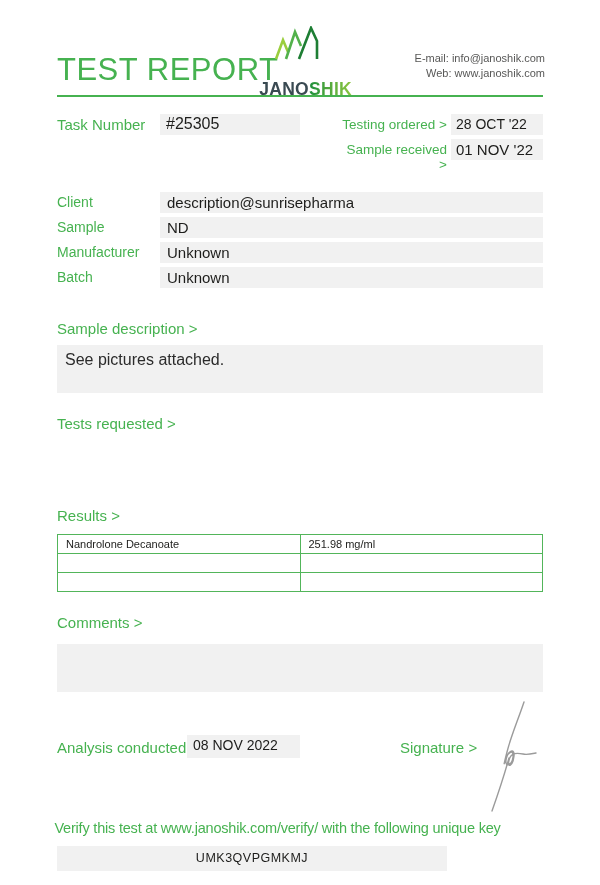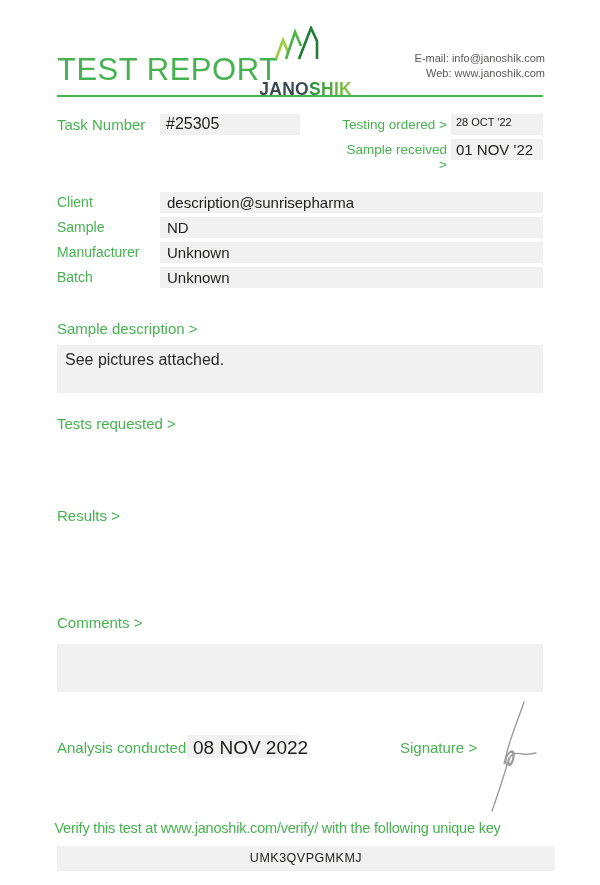--- a/index.html
+++ b/index.html
@@ -31,21 +31,21 @@
     color:transparent;
   }
   .contact{position:absolute;right:55px;top:51px;text-align:right;font-size:11px;line-height:15px;color:var(--gray);}
   .rule{position:absolute;left:57px;top:95px;width:486px;height:2px;background:var(--green);}
   
   .lbl{color:var(--green);position:absolute;}
   .task-label{left:57px;top:116px;font-size:15px;}
   .vbox{position:absolute;background:var(--box);color:var(--dark);}
   .task-value{left:160px;top:114px;width:140px;height:21px;font-size:16px;padding:1px 8px 0 6px;}
   .ordered-label{top:117px;font-size:13.5px;left:342px;width:105px;text-align:right;}
-  .ordered-value{left:451px;top:114px;width:92px;height:21px;font-size:11px;padding:2px 0 0 5px;white-space:nowrap;}
+  .ordered-value{left:451px;top:114px;width:92px;height:21px;font-size:14px;padding:2px 0 0 5px;white-space:nowrap;}
   .received-label{top:142px;font-size:13.5px;left:342px;width:105px;text-align:right;}
   .received-value{left:451px;top:139px;width:92px;height:21px;font-size:15px;padding:2px 0 0 5px;white-space:nowrap;}
   
   .detail-label{font-size:14px;}
   .detail-value{left:160px;width:383px;height:21px;font-size:15px;padding:2px 0 0 7px;}
   .d0 .detail-label{left:57px;top:194px;} .d0 .detail-value{top:192px;}
   .d1 .detail-label{left:57px;top:219px;} .d1 .detail-value{top:217px;}
   .d2 .detail-label{left:57px;top:244px;} .d2 .detail-value{top:242px;}
   .d3 .detail-label{left:57px;top:269px;} .d3 .detail-value{top:267px;}
   
@@ -53,27 +53,27 @@
   .h-desc{top:320px;} .h-tests{top:415px;text-align:right;} .h-results{top:507px;} .h-comments{top:614px;}
   .bigbox{position:absolute;left:57px;width:486px;height:48px;background:var(--box);
     font-size:16px;color:#2b2b2b;padding:6px 8px;}
   .box-desc{top:345px;} .box-tests{top:440px;} .box-comments{top:644px;}
   
   .results-table{position:absolute;left:57px;top:534px;width:486px;border-collapse:collapse;}
   .results-table td{border:1.5px solid #52b55a;width:50%;height:19px;font-size:11px;
     color:var(--dark);padding:1px 8px;font-family:"Liberation Sans",sans-serif;}
   
   .analysis-label{left:57px;top:739px;font-size:15px;}
-  .analysis-value{left:187px;top:735px;width:113px;height:23px;font-size:19px;padding:2px 0 0 6px;white-space:nowrap;}
+  .analysis-value{left:187px;top:735px;width:113px;height:23px;font-size:14px;padding:2px 0 0 6px;white-space:nowrap;}
   .signature-label{left:400px;top:739px;font-size:15px;}
   .signature{position:absolute;left:478px;top:698px;}
   
   .verify-text{position:absolute;left:0;top:820px;width:555px;text-align:center;
     font-size:14.5px;letter-spacing:-.2px;color:var(--green);white-space:nowrap;}
-  .key-box{position:absolute;left:57px;top:846px;width:498px;height:25px;background:var(--box);
+  .key-box{position:absolute;left:57px;top:846px;width:390px;height:25px;background:var(--box);
     text-align:center;line-height:25px;font-size:12.5px;letter-spacing:.5px;color:var(--dark);}
 </style>
 </head>
 <body>
 
 <div class="page">
 
   <h1 class="title">TEST REPORT</h1>
 
   <div class="logo">
@@ -117,20 +117,36 @@
     <div class="lbl detail-label">Batch</div>
     <div class="vbox detail-value">Unknown</div>
   </div>
 
   <div class="section-h h-desc">Sample description &gt;</div>
   <div class="bigbox box-desc">See pictures attached.</div>
 
   <div class="section-h h-tests">Tests requested &gt;</div>
 
   <div class="section-h h-results">Results &gt;</div>
+  <table class="results-table">
+    <tbody>
+      <tr>
+        <td>Nandrolone Decanoate</td>
+        <td>251.98 mg/ml</td>
+      </tr>
+      <tr>
+        <td></td>
+        <td></td>
+      </tr>
+      <tr>
+        <td></td>
+        <td></td>
+      </tr>
+    </tbody>
+  </table>
 
   <div class="section-h h-comments">Comments &gt;</div>
   <div class="bigbox box-comments"></div>
 
   <div class="lbl analysis-label">Analysis conducted &gt;</div>
   <div class="vbox analysis-value">08 NOV 2022</div>
   <div class="lbl signature-label">Signature &gt;</div>
 
   <svg class="signature" width="62" height="118" viewBox="0 0 62 118" fill="none">
     <path d="M46 4 C40 22 33 38 29 54 C27 62 25 70 27 63 C30 53 36 51 35 59 C34 67 27 70 28 62 C30 52 37 50 36 58 C35 68 29 71 31 62 C33 54 40 55 45 56 C49 57 53 56 58 55" stroke="#9b9b9b" stroke-width="1.4" stroke-linecap="round"></path>

